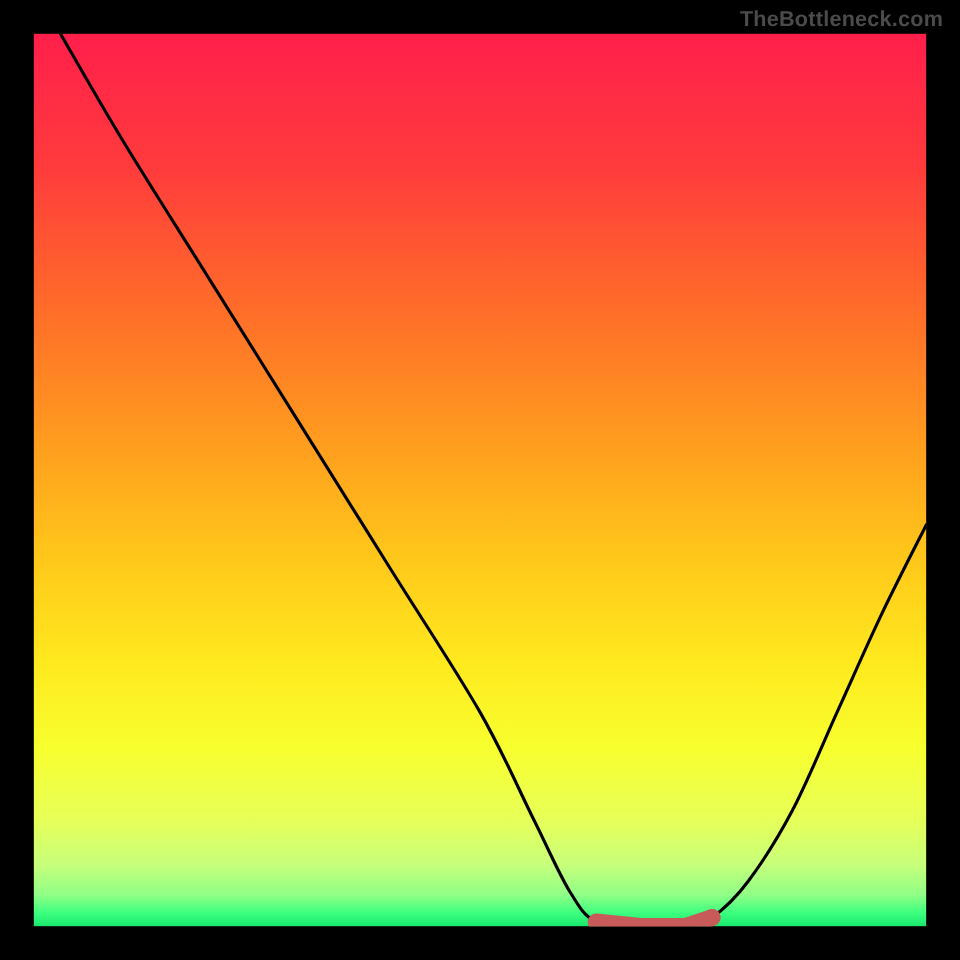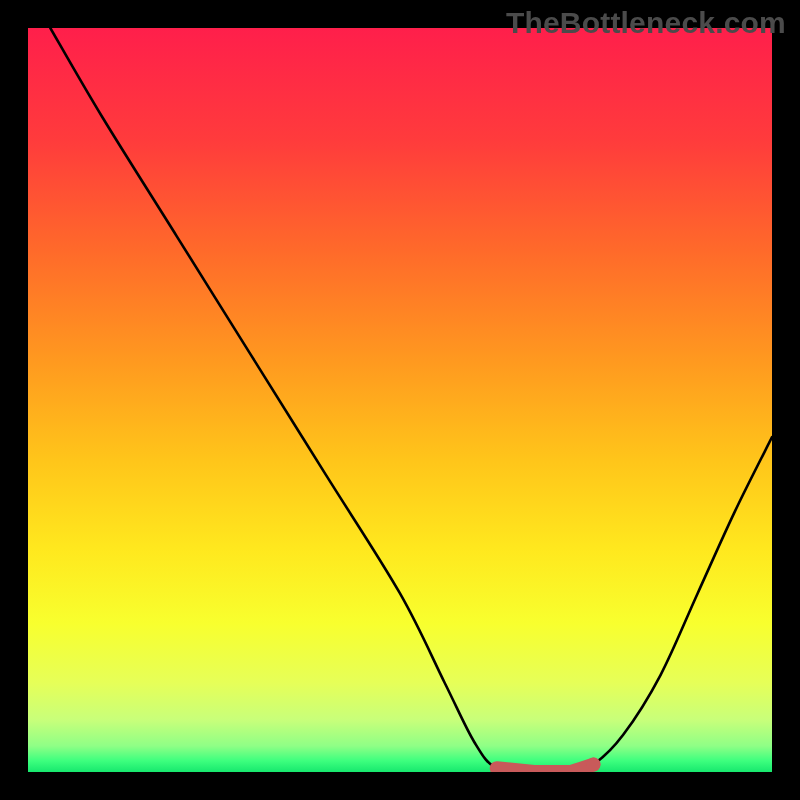--- a/index.html
+++ b/index.html
@@ -1,18 +1,18 @@
 <!DOCTYPE html>
 <html><head>
 <meta charset="utf-8">
 <style>
   html,body{margin:0;padding:0;width:800px;height:800px;background:#000;overflow:hidden;font-family:Arial,Helvetica,sans-serif}
   .frame{position:absolute;left:0;top:0;width:800px;height:800px;background:#000}
   .plot{position:absolute;left:28px;top:28px;width:744px;height:744px;background:#000}
-  .watermark{position:absolute;right:14px;top:6px;color:#4b4b4b;font-size:30px;font-weight:600;letter-spacing:.2px}
+  .watermark{position:absolute;right:14px;top:6px;color:#4b4b4b;font-size:18px;font-weight:600;letter-spacing:.2px}
   svg{position:absolute;left:0;top:0}
 </style>
 </head>
 <body>
 
 <div class="frame">
   <div class="plot">
     <svg id="svg" width="744" height="744" viewBox="0 0 744 744">
         <defs>
           <linearGradient id="bg" x1="0" y1="0" x2="0" y2="1">

